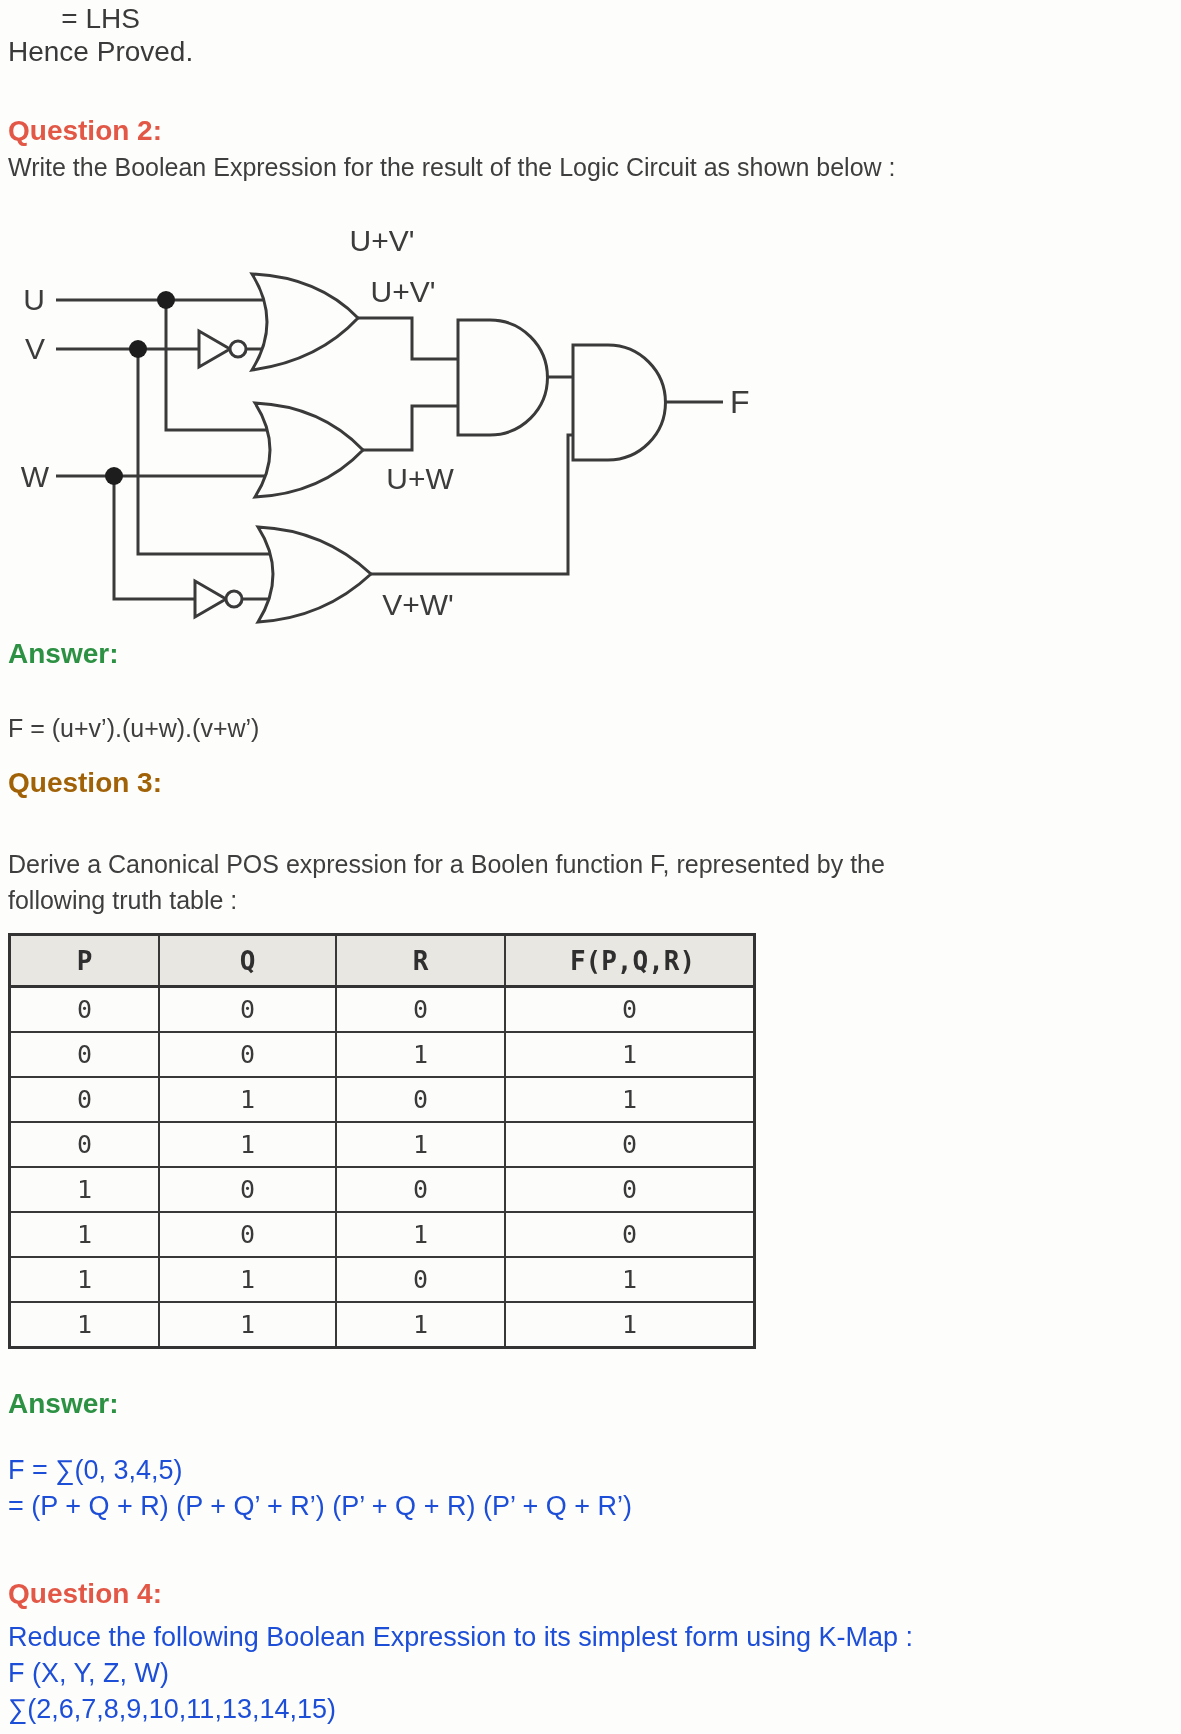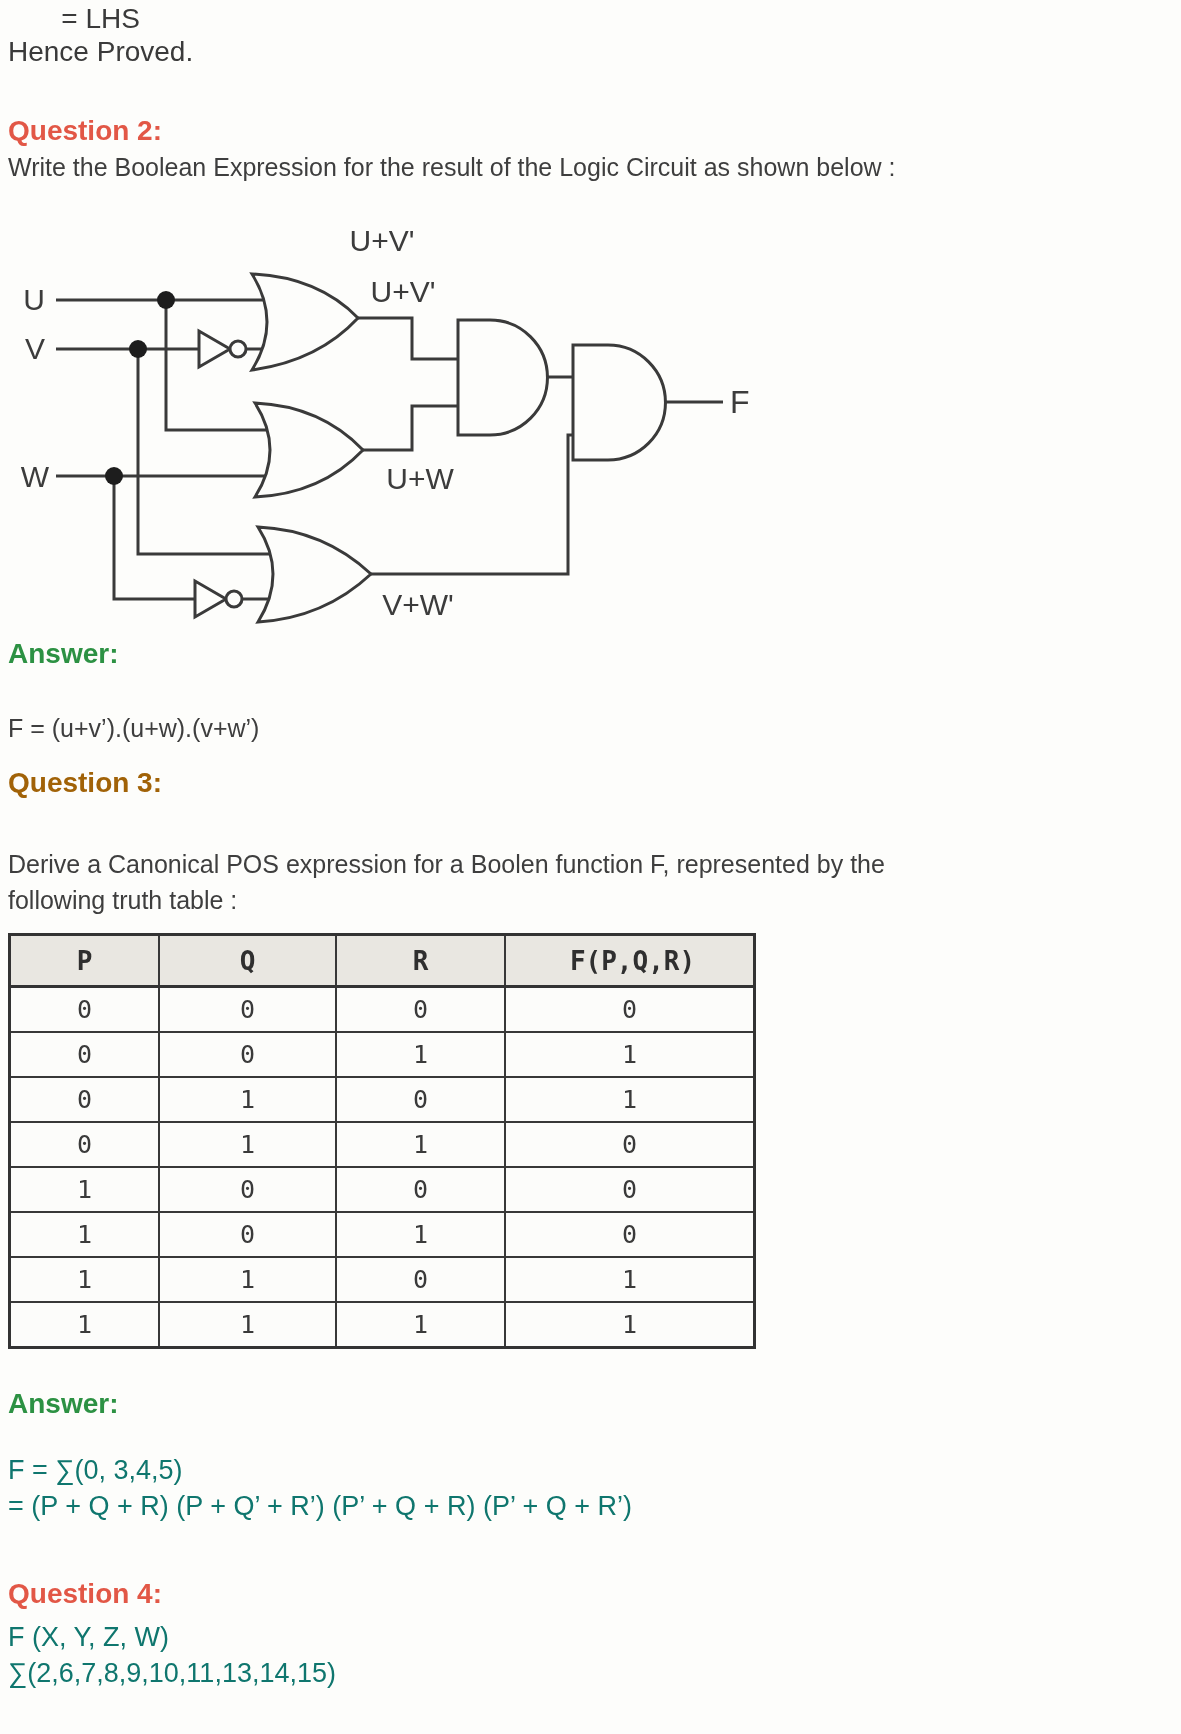--- a/index.html
+++ b/index.html
@@ -8,21 +8,21 @@
     background:#fdfdfb;
     font-family:"Liberation Sans",sans-serif;
     color:#3f3f3f;
     position:relative;
     overflow:hidden;
   }
   .abs{position:absolute;left:8px;}
   .body-text{font-size:25px;line-height:33px;white-space:nowrap;color:#3e3e3e;}
   .q-heading{font-size:28px;font-weight:bold;white-space:nowrap;}
   .a-heading{font-size:28px;font-weight:bold;white-space:nowrap;}
-  .ml-lines div{font-size:27px;line-height:36px;white-space:nowrap;color:#0f766e;}
+  .ml-lines div{font-size:27px;line-height:36px;white-space:nowrap;color:#1d4ed8;}
   .intro div{font-size:28px;line-height:33px;white-space:nowrap;color:#3a3a3a;text-align:center;}
 
   
   table.tt{
     border-collapse:collapse;
     table-layout:fixed;
     background:#fcfcfa;
   }
   table.tt, table.tt th, table.tt td{
     border:2px solid #383838;
@@ -182,15 +182,16 @@
 </table>
 
 <div class="abs a-heading" style="top:1388px;color:#2c9143;">Answer:</div>
 <div class="abs ml-lines" style="top:1452px;">
   <div>F = ∑(0, 3,4,5)</div>
   <div>= (P + Q + R) (P + Q’ + R’) (P’ + Q + R) (P’ + Q + R’)</div>
 </div>
 
 <div class="abs q-heading" style="top:1578px;color:#e25746;">Question 4:</div>
 <div class="abs ml-lines" style="top:1619px;">
+  <div>Reduce the following Boolean Expression to its simplest form using K-Map :</div>
   <div>F (X, Y, Z, W)</div>
   <div>∑(2,6,7,8,9,10,11,13,14,15)</div>
 </div>
 
 </body></html>

